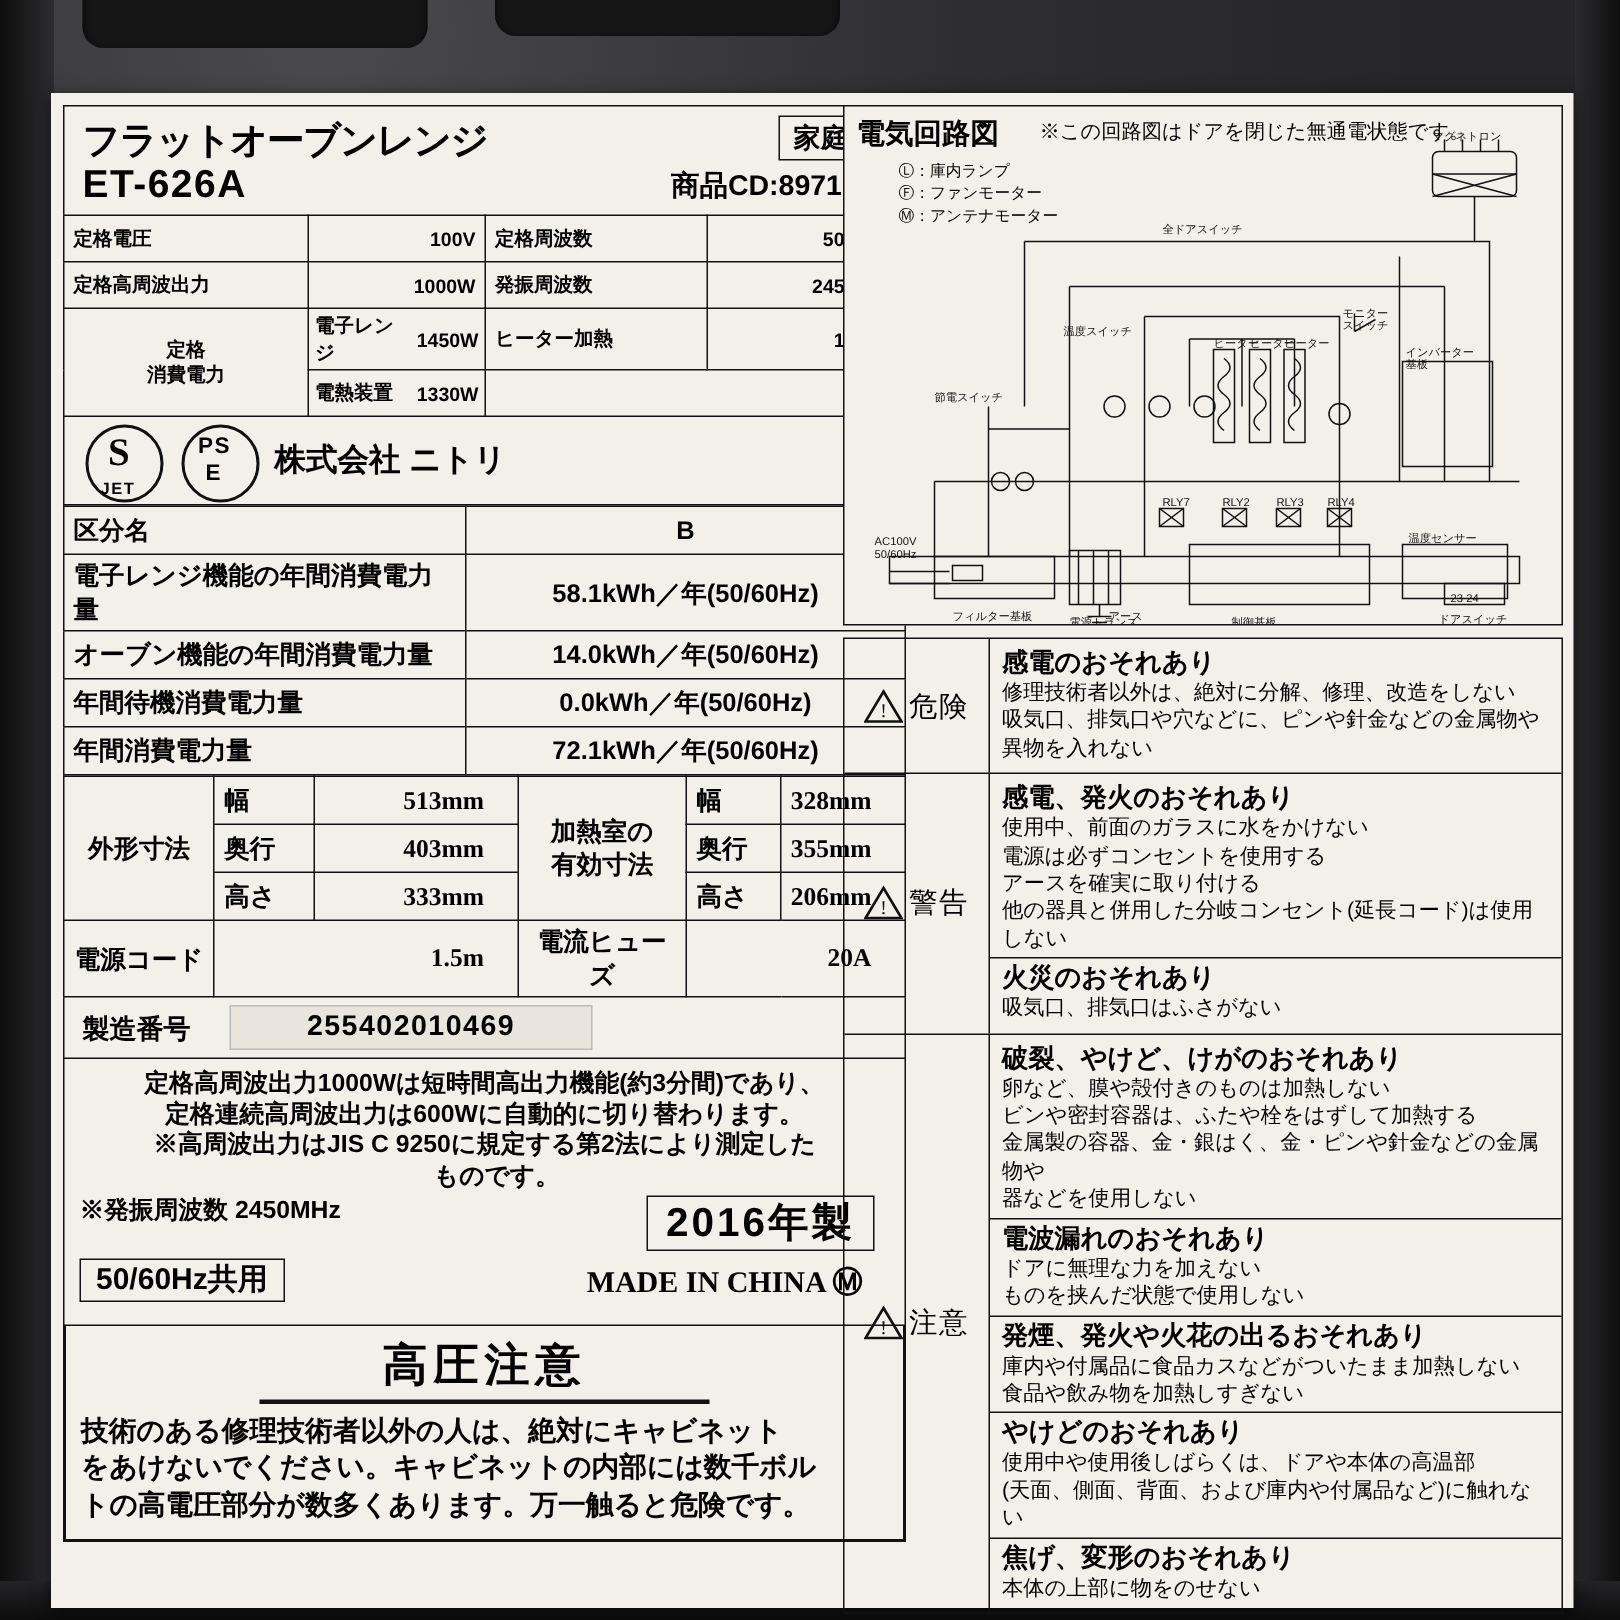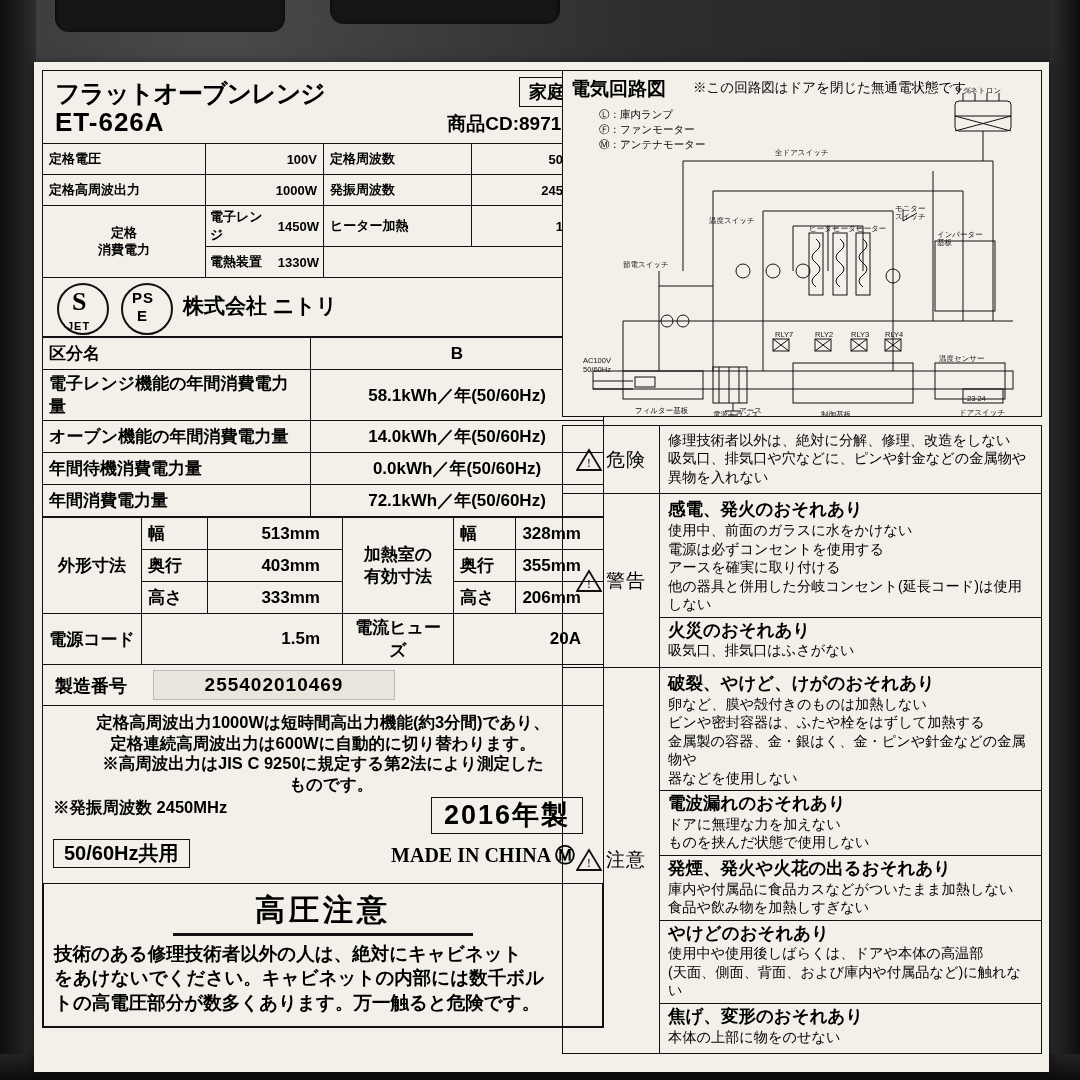--- a/index.html
+++ b/index.html
@@ -54,21 +54,21 @@
   .pse .s2{position:absolute;left:20px;top:4px;font-size:15px;font-weight:bold;}
   .pse .e{position:absolute;left:14px;top:22px;font-size:15px;font-weight:bold;}
   .maker{position:absolute;left:140px;top:14px;font-size:21px;font-weight:bold;}
 
   table.energy{width:100%;font-size:17px;}
   table.energy td{border:1.4px solid #111;padding:2px 6px;height:27px;font-weight:bold;}
   table.energy td.v{text-align:center;}
 
   table.dims{width:100%;font-size:17px;}
   table.dims td{border:1.4px solid #111;padding:2px 6px;height:27px;font-weight:bold;}
-  table.dims td.n{text-align:right;padding-right:22px;}
+  table.dims td.n{text-align:right;padding-right:22px;font-family:Liberation Serif, serif;}
 
   .serialbox{border:1.6px solid #111;border-top:none;height:40px;position:relative;}
   .serialbox .sl{position:absolute;left:12px;top:9px;font-size:18px;font-weight:bold;}
   .serial{position:absolute;left:110px;top:5px;width:240px;height:28px;background:#e9e5dc;border:1px solid #bbb;
           font-size:19px;font-weight:bold;text-align:center;line-height:28px;letter-spacing:1px;}
 
   .notes{border:1.6px solid #111;border-top:none;padding:6px 10px 4px 10px;font-size:16.5px;line-height:1.25;font-weight:bold;text-align:center;}
   .noteline{white-space:nowrap;}
   .yearrow{position:relative;height:84px;}
   .yearbox{position:absolute;right:10px;top:2px;border:1.8px solid #111;padding:1px 12px;font-size:27px;font-weight:bold;letter-spacing:2px;}
@@ -385,20 +385,21 @@
       <div class="wrow">
         <div class="wicon">
           <svg class="tri-svg" width="26" height="24" viewBox="0 0 26 24">
             <polygon points="13,2 25,22 1,22" fill="none" stroke="#111" stroke-width="1.8"></polygon>
             <text x="13" y="19" text-anchor="middle" font-size="13" font-family="Liberation Serif, serif" fill="#111">!</text>
           </svg>
           <span class="wlabel">危険</span>
         </div>
         <div class="wbody">
           <div class="wblock">
+            <div class="whead">感電のおそれあり</div>
             <div class="wtext">修理技術者以外は、絶対に分解、修理、改造をしない</div>
             <div class="wtext">吸気口、排気口や穴などに、ピンや針金などの金属物や</div>
             <div class="wtext">異物を入れない</div>
           </div>
         </div>
       </div>
 
       <div class="wrow">
         <div class="wicon">
           <svg class="tri-svg" width="26" height="24" viewBox="0 0 26 24">

